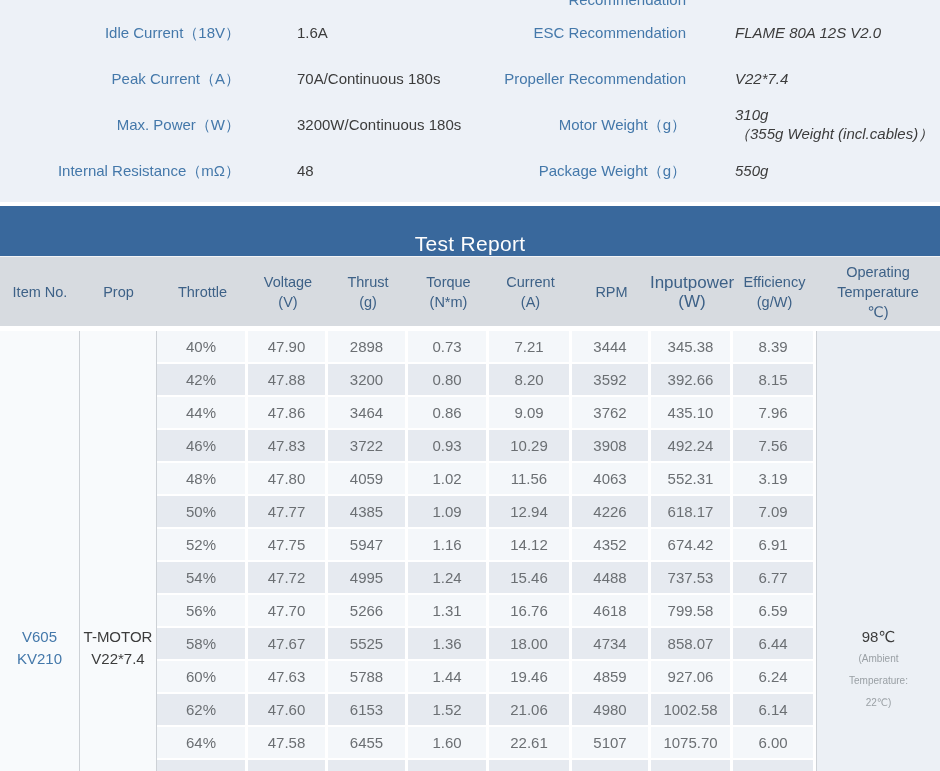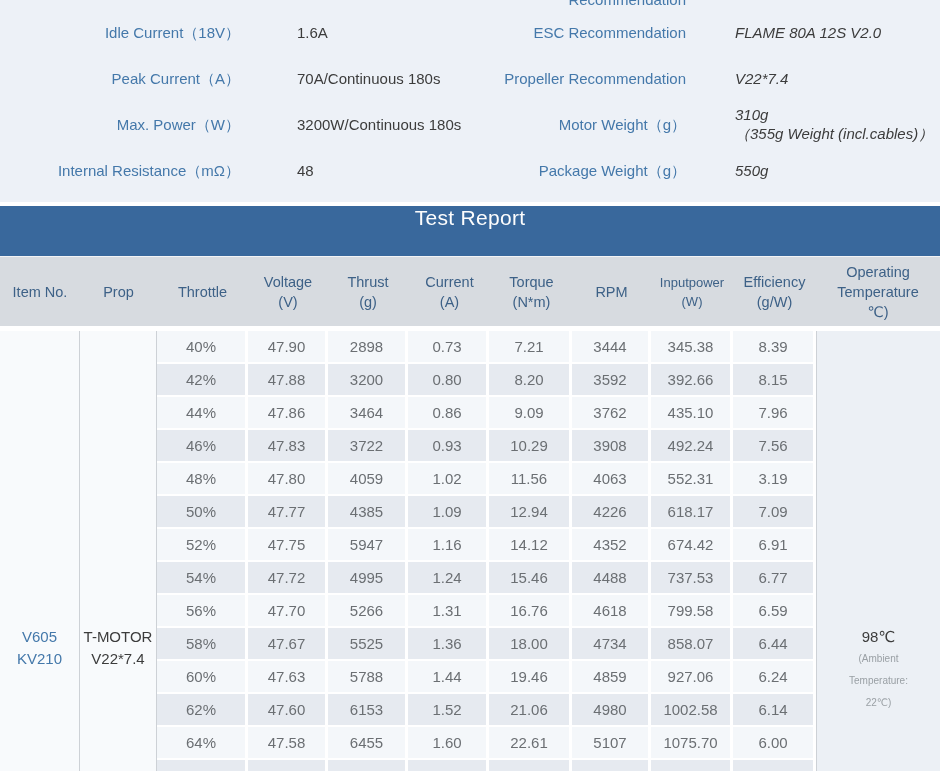--- a/index.html
+++ b/index.html
@@ -37,42 +37,42 @@
     font-size:15px;line-height:19px;
   }
   .sl{align-items:flex-end;text-align:left;color:#4478aa;}
   .sv{align-items:flex-start;color:#3c3c3c;}
   .sv.v1{padding-left:57px;}
   .sv.v2{padding-left:49px;font-style:italic;}
   
   .band{
     height:50px;
     background:#39689c;
-    display:flex;align-items:flex-start;justify-content:center;
+    display:flex;align-items:flex-end;justify-content:center;
     margin-bottom:0;
   }
   .band span{color:#fdfdfd;font-size:21px;letter-spacing:.3px;}
   
   .thead{
     height:70px;
     background:#d7dbe0;
     display:flex;
     box-sizing:border-box;
     border-top:1px solid #f2f3f5;
   }
   .th{
     display:flex;flex-direction:column;align-items:center;justify-content:center;
     color:#3d6187;font-size:14.5px;line-height:20px;
     box-sizing:border-box;
   }
   .th-l{min-height:0;}
   .th.w0{width:80px}.th.w1{width:77px}.th.w2{width:91px}.th.w3{width:80px}
   .th.w4{width:80px}.th.w5{width:81px}.th.w6{width:83px}.th.w7{width:79px}
   .th.w8{width:82px}.th.w9{width:83px}.th.w10{width:124px}
-  .th.small{font-size:13px;line-height:19px;}
+  .th.small{font-size:17px;line-height:19px;}
   
   .tbody{
     height:445px;
     display:flex;
     padding-top:5px;
     box-sizing:content-box;
     background:#fff;
     overflow:hidden;
   }
   .mergecol{
@@ -155,27 +155,27 @@
       <div class="th-l">Throttle</div>
     </div>
     <div class="th w3">
       <div class="th-l">Voltage</div>
       <div class="th-l">(V)</div>
     </div>
     <div class="th w4">
       <div class="th-l">Thrust</div>
       <div class="th-l">(g)</div>
     </div>
+    <div class="th w5">
+      <div class="th-l">Torque</div>
+      <div class="th-l">(N*m)</div>
+    </div>
     <div class="th w6">
       <div class="th-l">Current</div>
       <div class="th-l">(A)</div>
-    </div>
-    <div class="th w5">
-      <div class="th-l">Torque</div>
-      <div class="th-l">(N*m)</div>
     </div>
     <div class="th w7">
       <div class="th-l">RPM</div>
     </div>
     <div class="th w8 small">
       <div class="th-l">Inputpower</div>
       <div class="th-l">(W)</div>
     </div>
     <div class="th w9">
       <div class="th-l">Efficiency</div>

